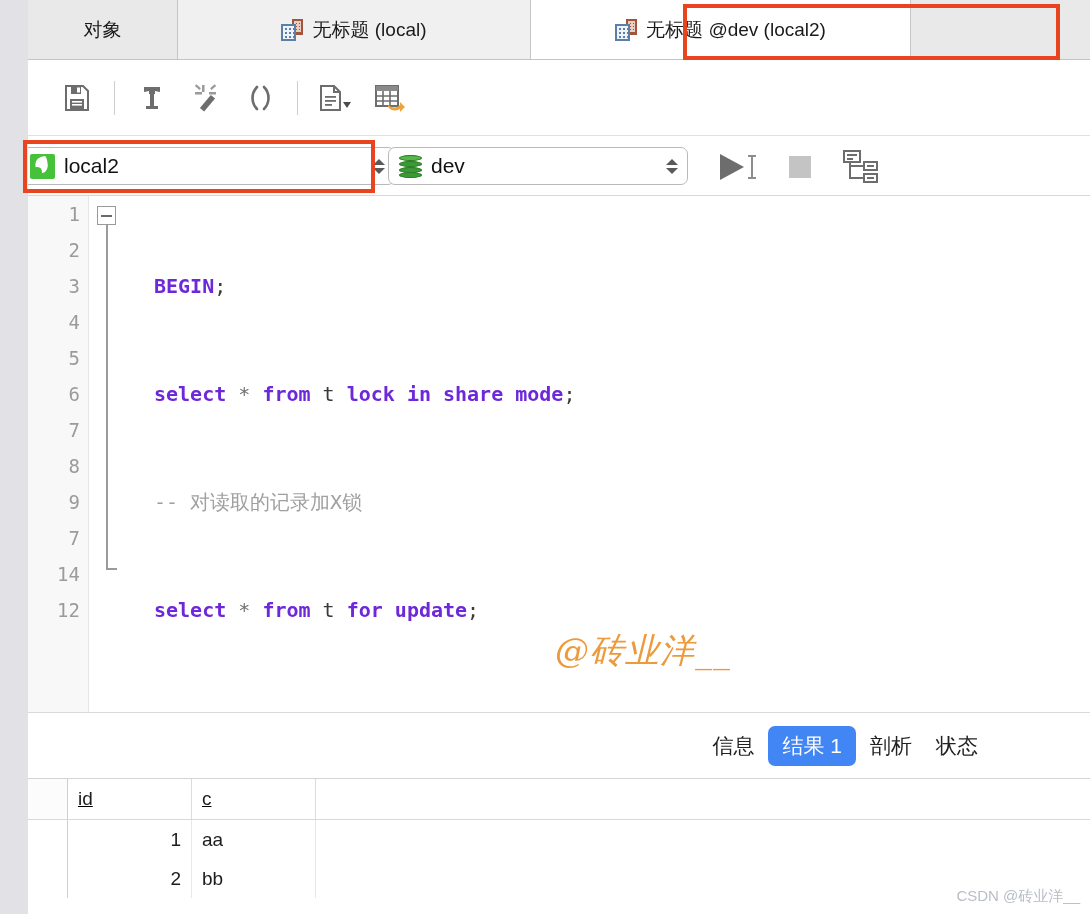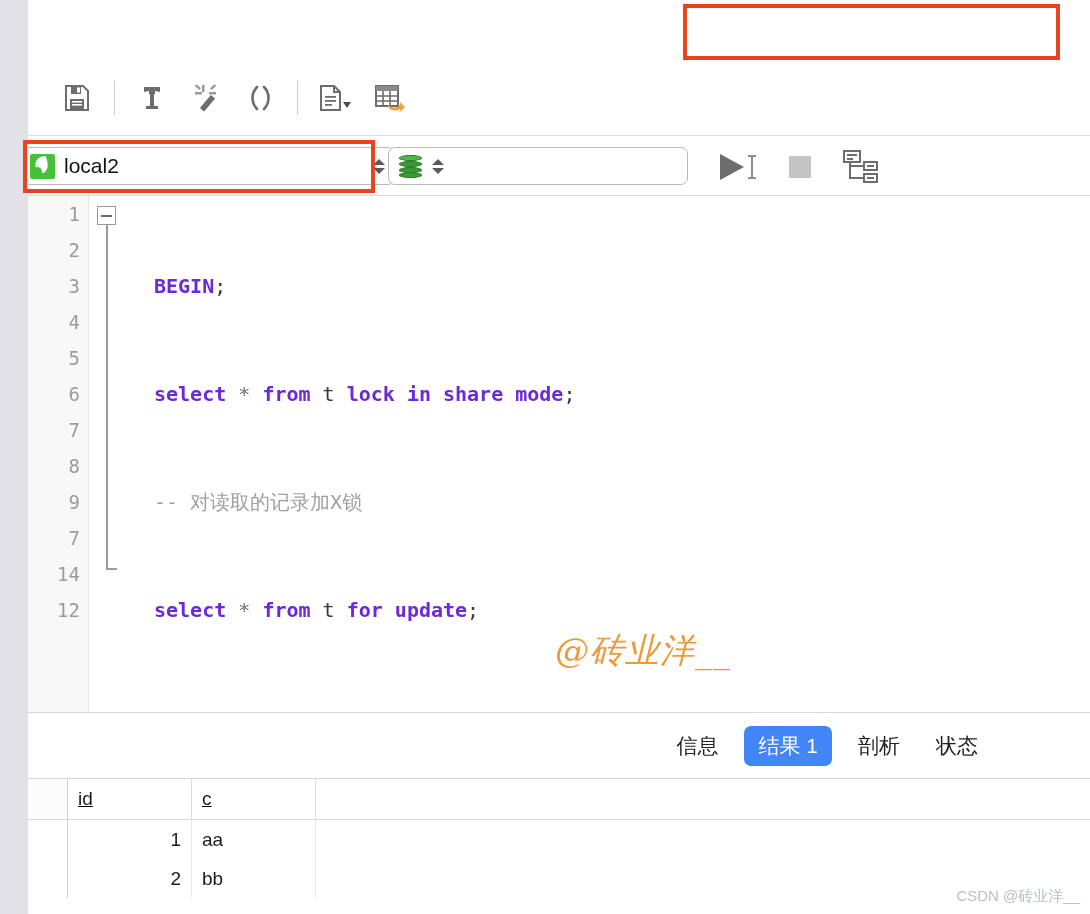--- a/index.html
+++ b/index.html
@@ -339,21 +339,21 @@
   }
   .restabs {
     position: absolute;
     left: 0; top: 0;
     width: 1062px; height: 66px;
     display: flex;
     align-items: center;
     justify-content: flex-end;
     padding-right: 102px;
     box-sizing: border-box;
-    gap: 16px;
+    gap: 4px;
     border-bottom: 1px solid #d4d4d4;
   }
   .restab {
     font-size: 21px;
     color: #222;
     padding: 6px 10px;
     border-radius: 7px;
     cursor: default;
     user-select: none;
     white-space: nowrap;
@@ -439,20 +439,44 @@
   .annot-tab  { left: 683px; top: 4px;   width: 377px; height: 56px; }
   .annot-conn { left: 23px;  top: 140px; width: 352px; height: 53px; }
 </style>
 </head>
 <body>
 
 <div id="app">
 
   <div class="left-rail"></div>
 
+  <div class="tabbar">
+
+    <div class="tab tab-objects">
+      <span>对象</span>
+    </div>
+
+    <div class="tab tab-q1">
+      <span class="q-icon">
+        <span class="b-red"></span>
+          <span class="b-blue"></span>
+      </span>
+      <span>无标题 (local)</span>
+    </div>
+
+    <div class="tab tab-q2">
+      <span class="q-icon">
+        <span class="b-red"></span>
+          <span class="b-blue"></span>
+      </span>
+      <span>无标题 @dev (local2)</span>
+    </div>
+
+    <div class="tab-spacer"></div>
+  </div>
 
   <div class="toolbar">
 
     <div class="tb-btn">
       <svg width="30" height="30" viewBox="0 0 30 30">
         <path d="M4 3 h17 l5 5 v19 h-22 z" fill="#fff" stroke="#6d6d6d" stroke-width="2"></path>
         <rect x="9" y="3" width="10" height="8" fill="#6d6d6d"></rect>
         <rect x="15" y="4.5" width="3" height="5" fill="#fff"></rect>
         <rect x="8" y="16" width="14" height="10" fill="#6d6d6d"></rect>
         <rect x="10" y="18" width="10" height="1.6" fill="#fff"></rect>
@@ -522,20 +546,21 @@
       </span>
   </div>
 
   <div class="combo combo-db">
     <span class="db-ico">
       <span></span>
         <span></span>
         <span></span>
         <span></span>
     </span>
+    <span class="label">dev</span>
     <span class="stepper">
         <i class="up"></i>
         <i class="down"></i>
       </span>
   </div>
 
   <div class="runbar">
     <div class="run-btn">
       <svg width="52" height="34" viewBox="0 0 52 34">
         <path d="M6 4 L30 17 L6 30 Z" fill="#6d6d6d"></path>

